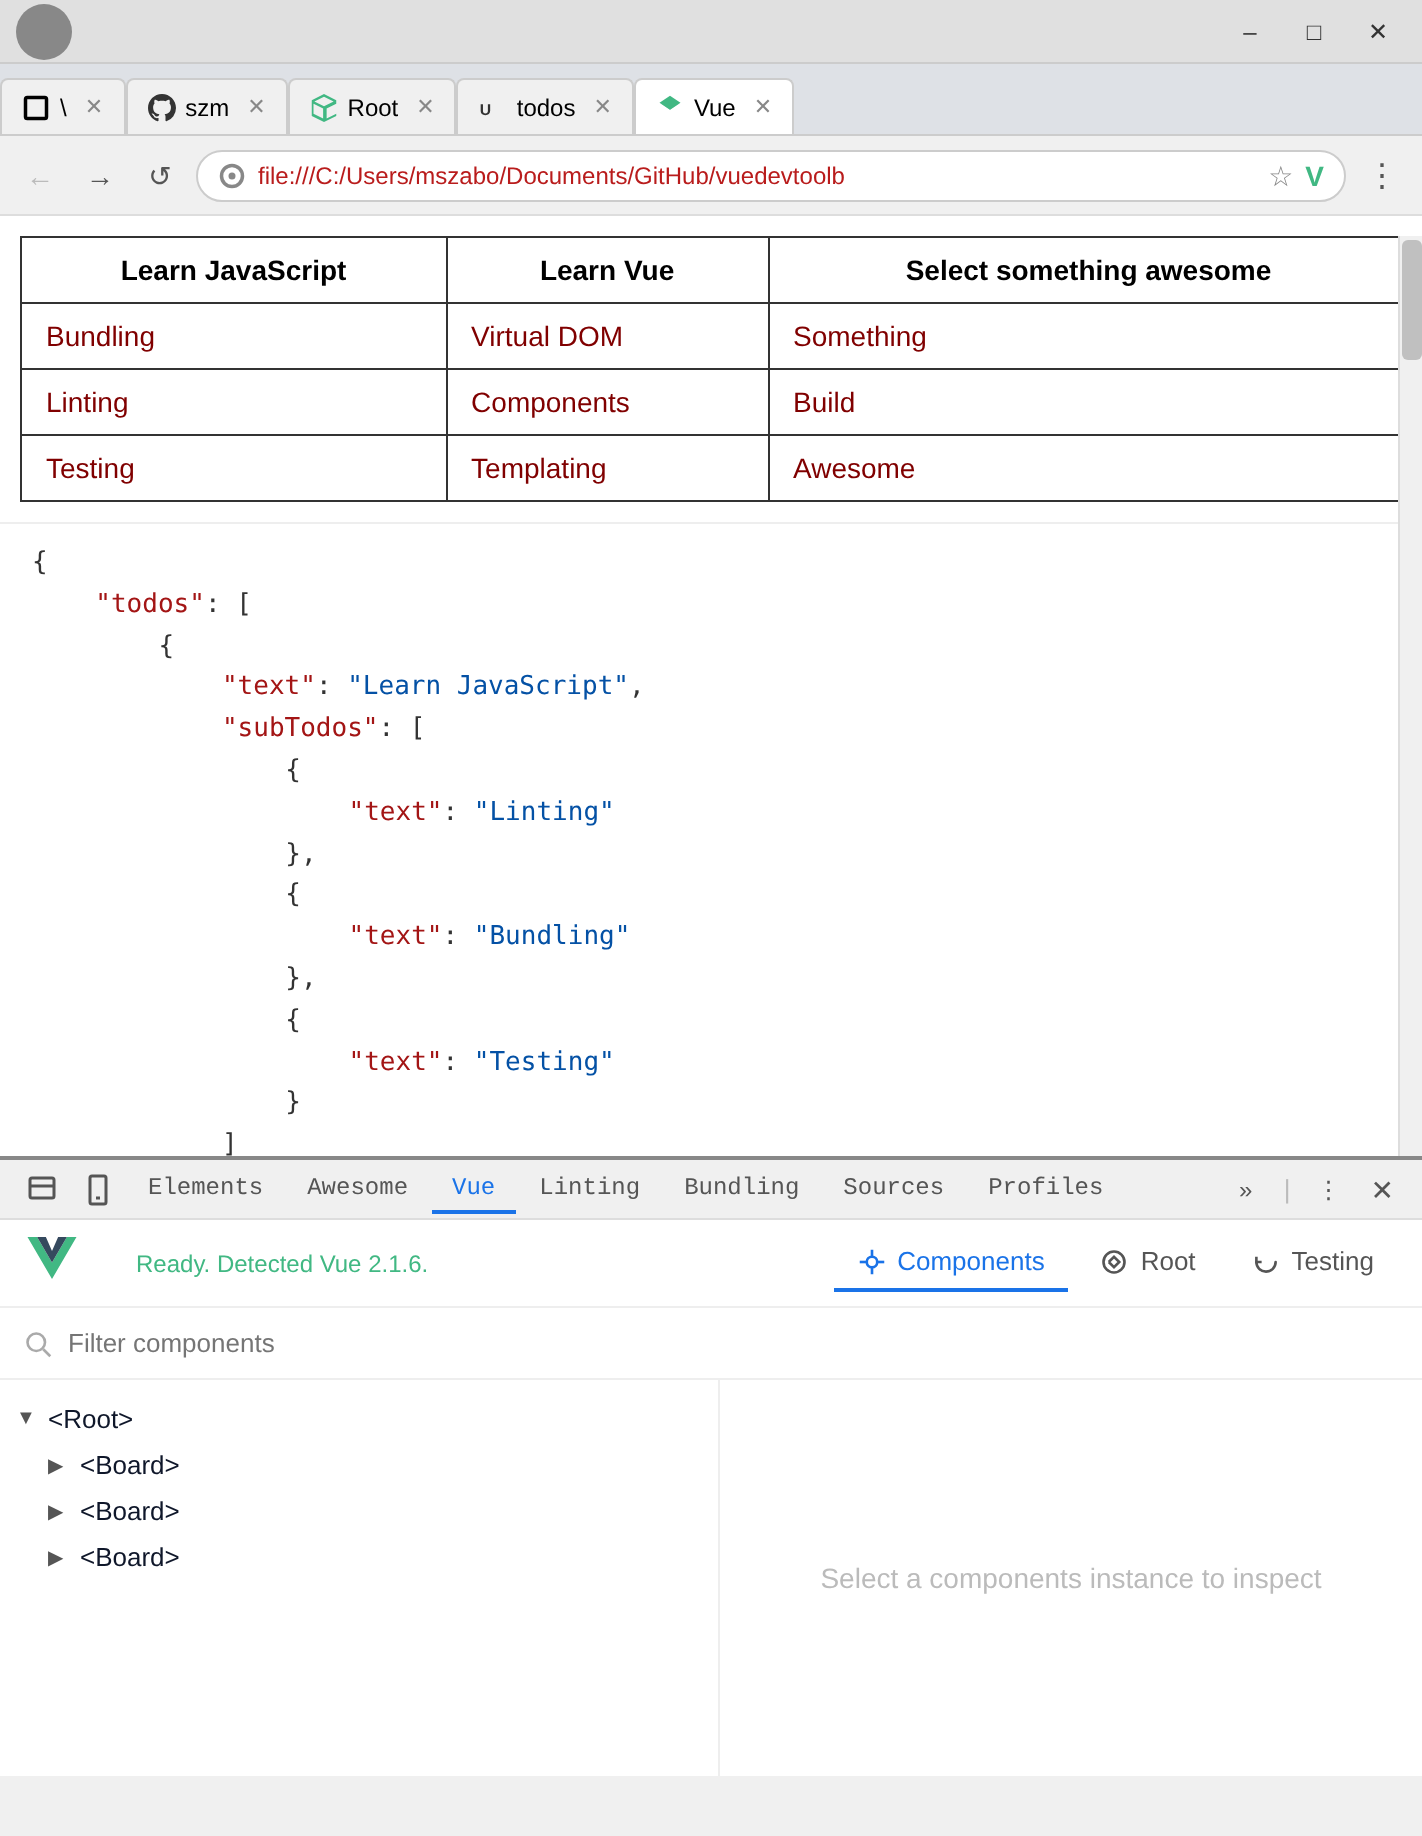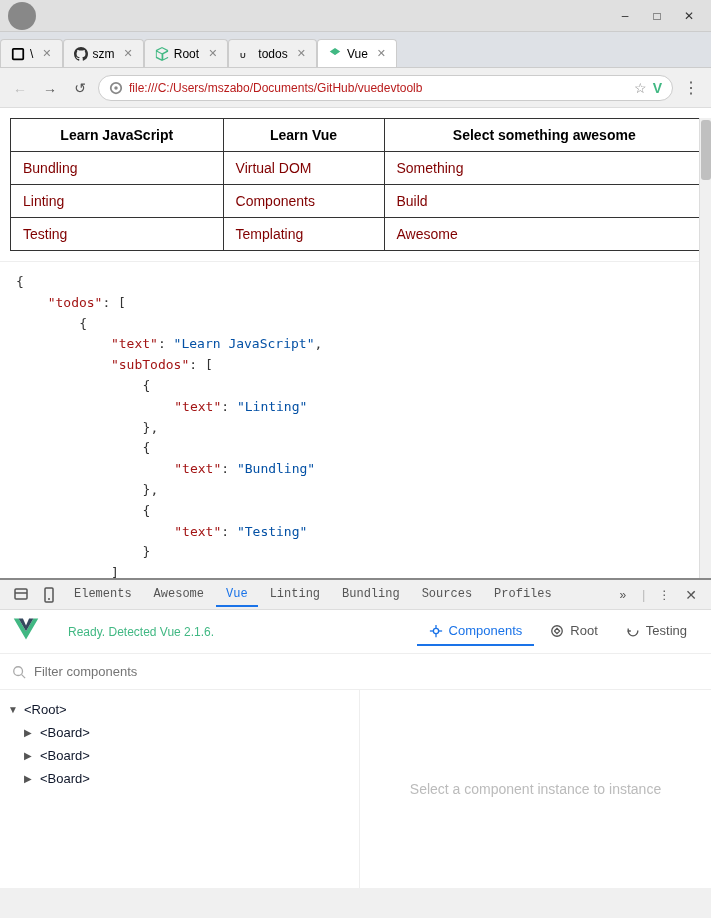--- a/index.html
+++ b/index.html
@@ -531,17 +531,17 @@
           <span class="tree-component-name">&lt;Board&gt;</span>
         </div>
 
         <div class="tree-item" style="padding-left: 24px;">
           <span class="tree-arrow">▶</span>
           <span class="tree-component-name">&lt;Board&gt;</span>
         </div>
       </div>
 
       <div class="component-inspect">
-        <span>Select a component instance to instance</span>
+        <span>Select a components instance to inspect</span>
       </div>
     </div>
   </div>
 </div>
 
 </body></html>

